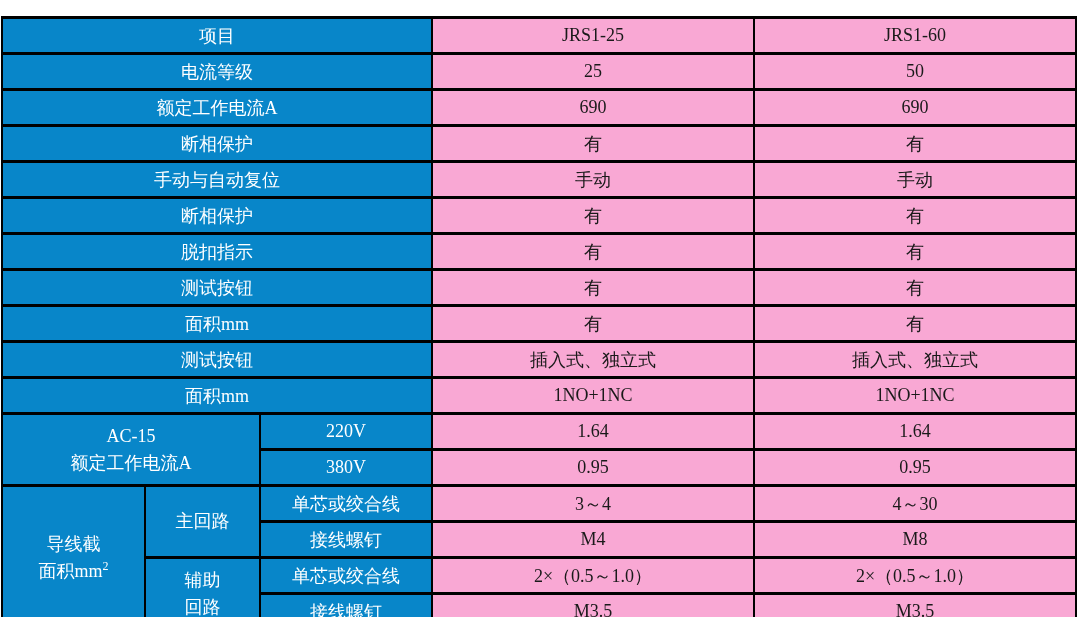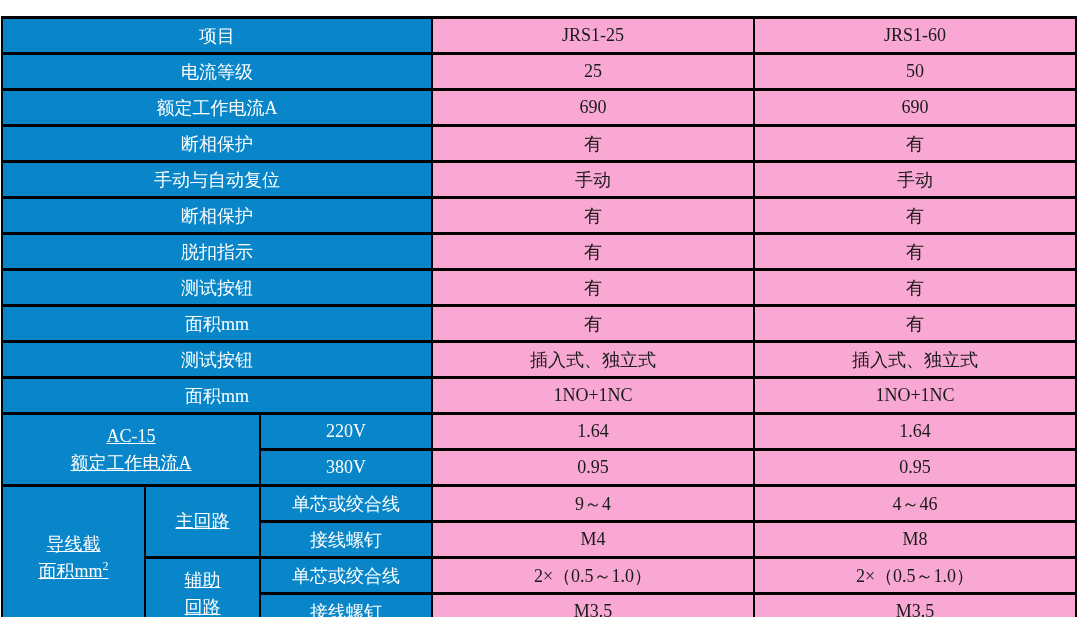--- a/index.html
+++ b/index.html
@@ -35,21 +35,20 @@
   td.hdr {
     background: var(--header-bg, #0886c9);
     color: var(--header-text, #ffffff);
   }
   td.val {
     background: #f9a8d4;
     color: var(--value-text, #1a1a1a);
   }
   .two-line div {
     line-height: 1.45;
-    text-decoration: underline;
   }
   sup {
     font-size: 12px;
     line-height: 0;
   }
 </style>
 </head>
 <body>
 
 <div class="wrap">
@@ -138,22 +137,22 @@
     <tr>
       <td class="hdr two-line" rowspan="4">
         <div>导线截</div>
         <div><span>面积mm</span><sup>2</sup></div>
       </td>
       <td class="hdr two-line" rowspan="2">
         <div>主回路</div>
         <div></div>
       </td>
       <td class="hdr">单芯或绞合线</td>
-      <td class="val">9～4</td>
-      <td class="val">4～46</td>
+      <td class="val">3～4</td>
+      <td class="val">4～30</td>
     </tr>
     <tr>
       <td class="hdr">接线螺钉</td>
       <td class="val">M4</td>
       <td class="val">M8</td>
     </tr>
     <tr>
       <td class="hdr two-line" rowspan="2">
         <div>辅助</div>
         <div>回路</div>

